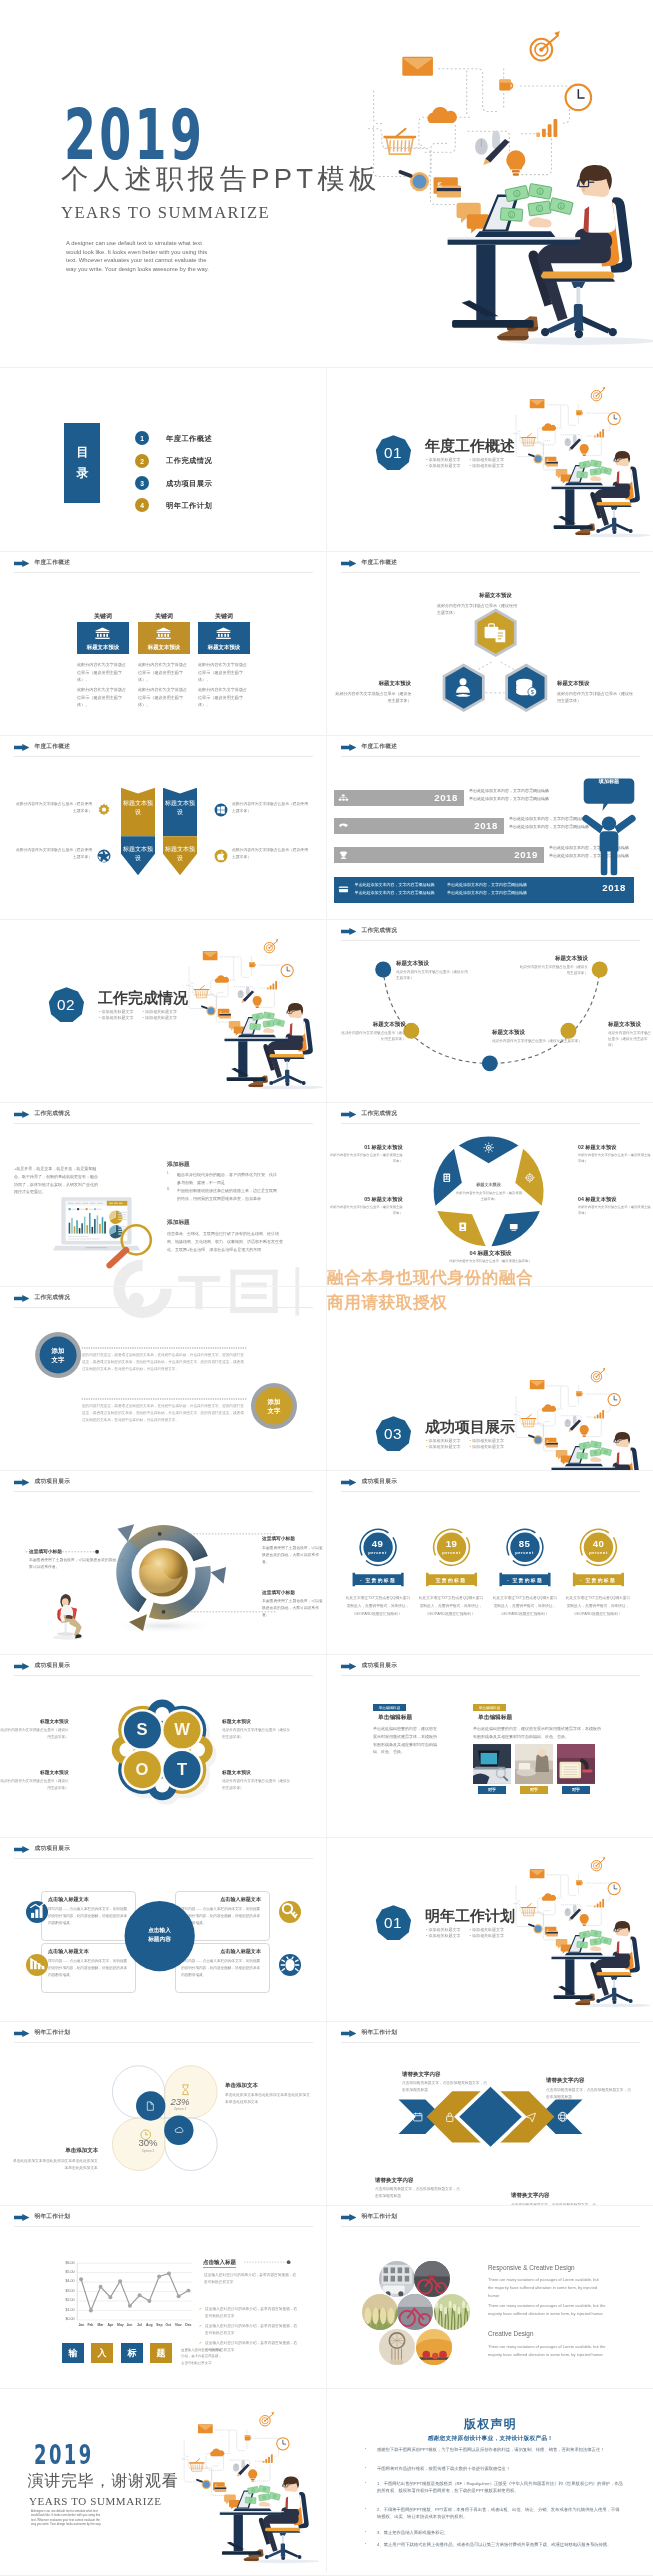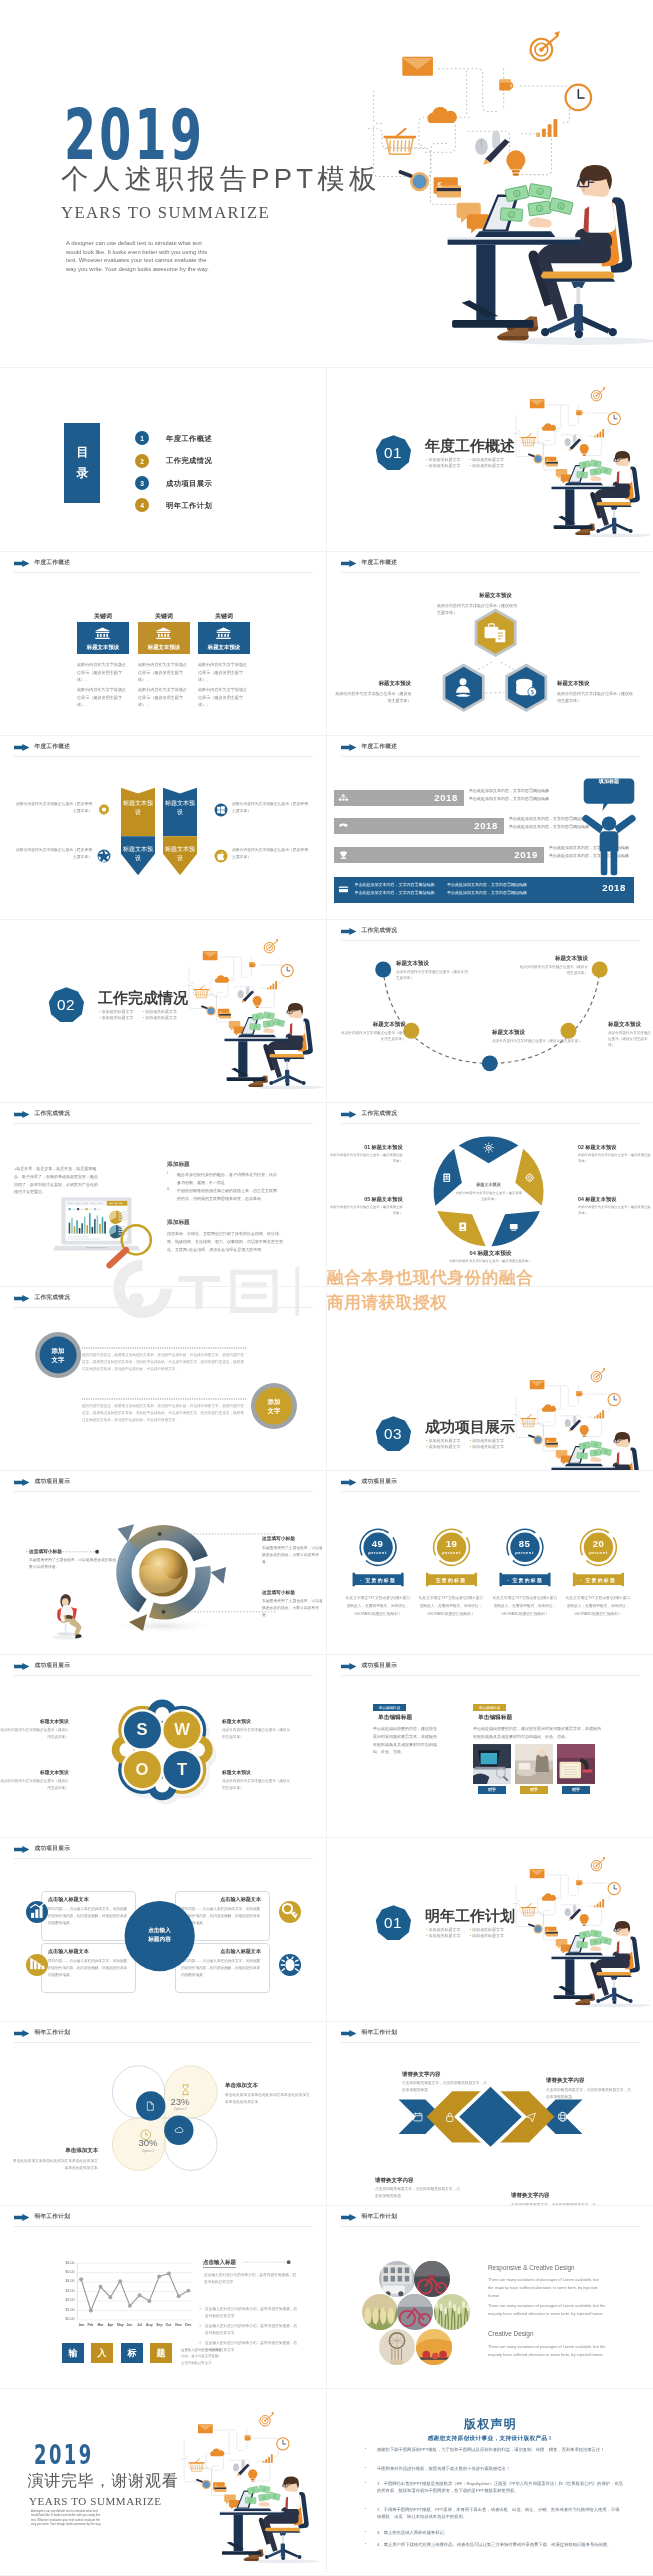--- a/index.html
+++ b/index.html
@@ -1388,21 +1388,21 @@
       <div style="position:absolute;left:27px;top:107px;width:48px;text-align:center;font-size:4.8px;color:#fff;font-weight:bold;letter-spacing:1.3px;">- 宝贵的标题</div>
       <div style="position:absolute;left:18px;top:125px;width:66px;text-align:center;font-size:3.7px;color:#8a8a8a;line-height:2.1;">此处文字通过TXT文档或者QQ聊天窗口复制进入，无需调整格式，简单快捷，LEOPARD祝愿您汇报顺利！</div>
       <div style="position:absolute;left:108px;top:68px;width:33px;text-align:center;font-size:9.6px;color:#fff;font-weight:bold;letter-spacing:0.3px;">19</div>
       <div style="position:absolute;left:108px;top:80px;width:33px;text-align:center;font-size:4px;color:#fff;font-weight:bold;letter-spacing:0.6px;">percent</div>
       <div style="position:absolute;left:100px;top:107px;width:48px;text-align:center;font-size:4.8px;color:#fff;font-weight:bold;letter-spacing:1.3px;">宝贵的标题</div>
       <div style="position:absolute;left:91px;top:125px;width:66px;text-align:center;font-size:3.7px;color:#8a8a8a;line-height:2.1;">此处文字通过TXT文档或者QQ聊天窗口复制进入，无需调整格式，简单快捷，LEOPARD祝愿您汇报顺利！</div>
       <div style="position:absolute;left:181px;top:68px;width:33px;text-align:center;font-size:9.6px;color:#fff;font-weight:bold;letter-spacing:0.3px;">85</div>
       <div style="position:absolute;left:181px;top:80px;width:33px;text-align:center;font-size:4px;color:#fff;font-weight:bold;letter-spacing:0.6px;">percent</div>
       <div style="position:absolute;left:174px;top:107px;width:48px;text-align:center;font-size:4.8px;color:#fff;font-weight:bold;letter-spacing:1.3px;">- 宝贵的标题</div>
       <div style="position:absolute;left:165px;top:125px;width:66px;text-align:center;font-size:3.7px;color:#8a8a8a;line-height:2.1;">此处文字通过TXT文档或者QQ聊天窗口复制进入，无需调整格式，简单快捷，LEOPARD祝愿您汇报顺利！</div>
-      <div style="position:absolute;left:255px;top:68px;width:33px;text-align:center;font-size:9.6px;color:#fff;font-weight:bold;letter-spacing:0.3px;">20</div>
+      <div style="position:absolute;left:255px;top:68px;width:33px;text-align:center;font-size:9.6px;color:#fff;font-weight:bold;letter-spacing:0.3px;">40</div>
       <div style="position:absolute;left:255px;top:80px;width:33px;text-align:center;font-size:4px;color:#fff;font-weight:bold;letter-spacing:0.6px;">percent</div>
       <div style="position:absolute;left:247px;top:107px;width:48px;text-align:center;font-size:4.8px;color:#fff;font-weight:bold;letter-spacing:1.3px;">- 宝贵的标题</div>
       <div style="position:absolute;left:238px;top:125px;width:66px;text-align:center;font-size:3.7px;color:#8a8a8a;line-height:2.1;">此处文字通过TXT文档或者QQ聊天窗口复制进入，无需调整格式，简单快捷，LEOPARD祝愿您汇报顺利！</div>
     </div>
 <div class="slide sl" style="left:0px;top:1654px;">
       <div class="hdr">
         <svg class="arw" viewBox="0 0 24 11">
           <path d="M0 2.9 h13 V0 l11 5.5 l-11 5.5 V8.1 H0z" fill="#1b5e8e"></path>
         </svg>
         <span class="txt">成功项目展示</span>
@@ -1797,21 +1797,21 @@
         <g fill="none" stroke="#c9a02a" stroke-width="1.5">
           <path d="M3 2 h14 M3 24 h14"></path>
           <path d="M4 2 q0 8 6 11 q-6 3 -6 11"></path>
           <path d="M16 2 q0 8 -6 11 q6 3 6 11"></path>
         </g>
       </svg>
       <svg viewBox="0 0 24 24" style="position:absolute;left:140px;top:108px;width:11.5px;height:11.5px;">
         <circle cx="12" cy="12" r="10" fill="none" stroke="#c9a02a" stroke-width="1.5"></circle>
         <path d="M12 6 v6 h5" fill="none" stroke="#c9a02a" stroke-width="1.5"></path>
       </svg>
-      <div style="position:absolute;left:162px;top:75px;width:36px;text-align:center;font-size:9.6px;color:#6b6b6b;">23%</div>
+      <div style="position:absolute;left:162px;top:75px;width:36px;text-align:center;font-size:9.6px;color:#6b6b6b;font-style:italic;">23%</div>
       <div style="position:absolute;left:162px;top:86px;width:36px;text-align:center;font-size:3.3px;color:#9a9a9a;">Option 1</div>
       <div style="position:absolute;left:130px;top:116px;width:36px;text-align:center;font-size:9.6px;color:#6b6b6b;">30%</div>
       <div style="position:absolute;left:130px;top:128px;width:36px;text-align:center;font-size:3.3px;color:#9a9a9a;">Option 2</div>
       <div style="position:absolute;left:225px;top:61px;width:83px;font-size:5.5px;font-weight:bold;color:#3d3d3d;">单击添加文本</div>
       <div style="position:absolute;left:225px;top:71px;width:85px;font-size:3.7px;color:#8a8a8a;line-height:1.95;">单击此处添加文本单击此处添加文本单击此处添加文本单击此处添加文本</div>
       <div style="position:absolute;left:15.3px;top:126px;width:83px;text-align:right;font-size:5.5px;font-weight:bold;color:#3d3d3d;">单击添加文本</div>
       <div style="position:absolute;left:12.8px;top:137px;width:85px;text-align:right;font-size:3.7px;color:#8a8a8a;line-height:1.95;">单击此处添加文本单击此处添加文本单击此处添加文本单击此处添加文本</div>
     </div>
 <div class="slide sl" style="left:327px;top:2021px;">
       <div class="hdr">

